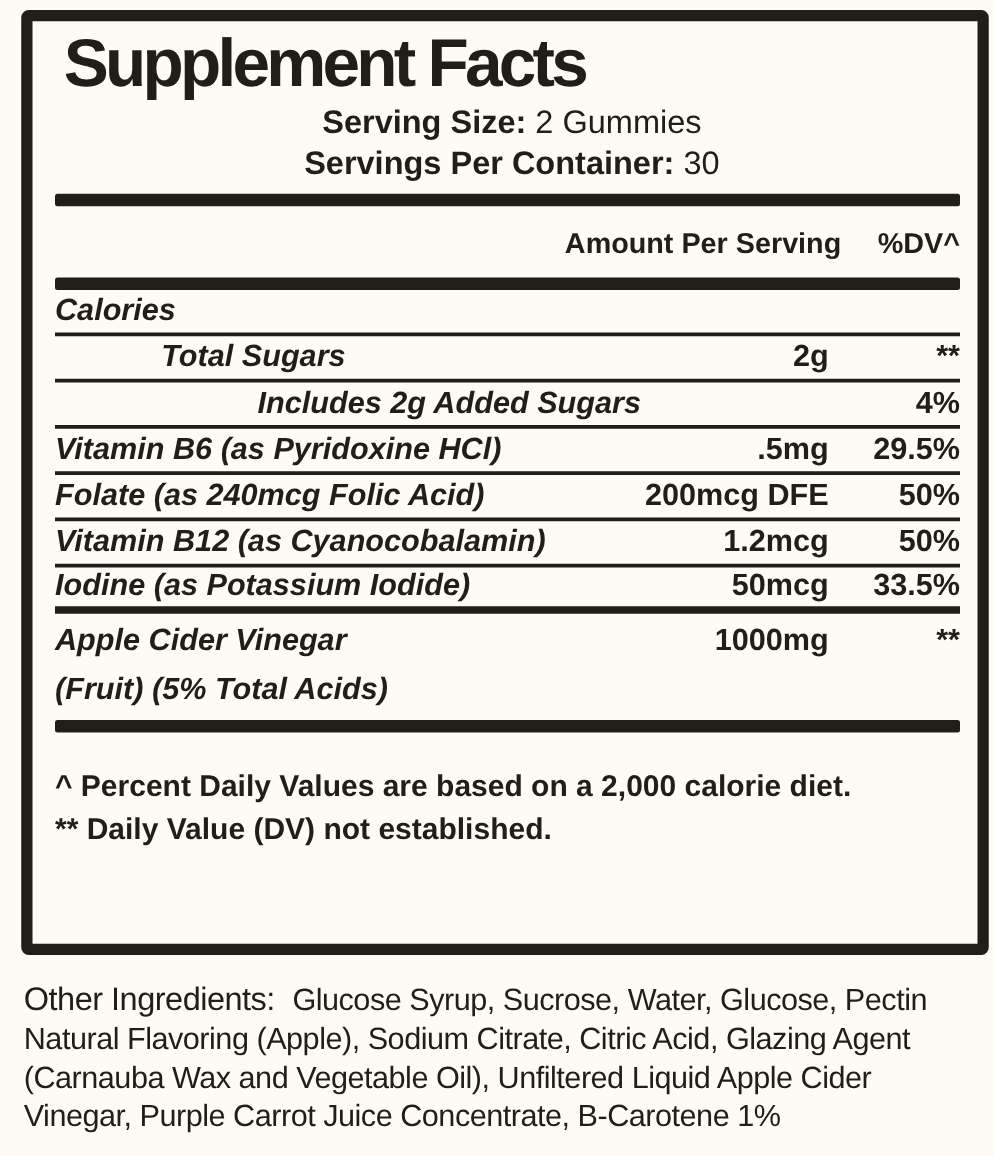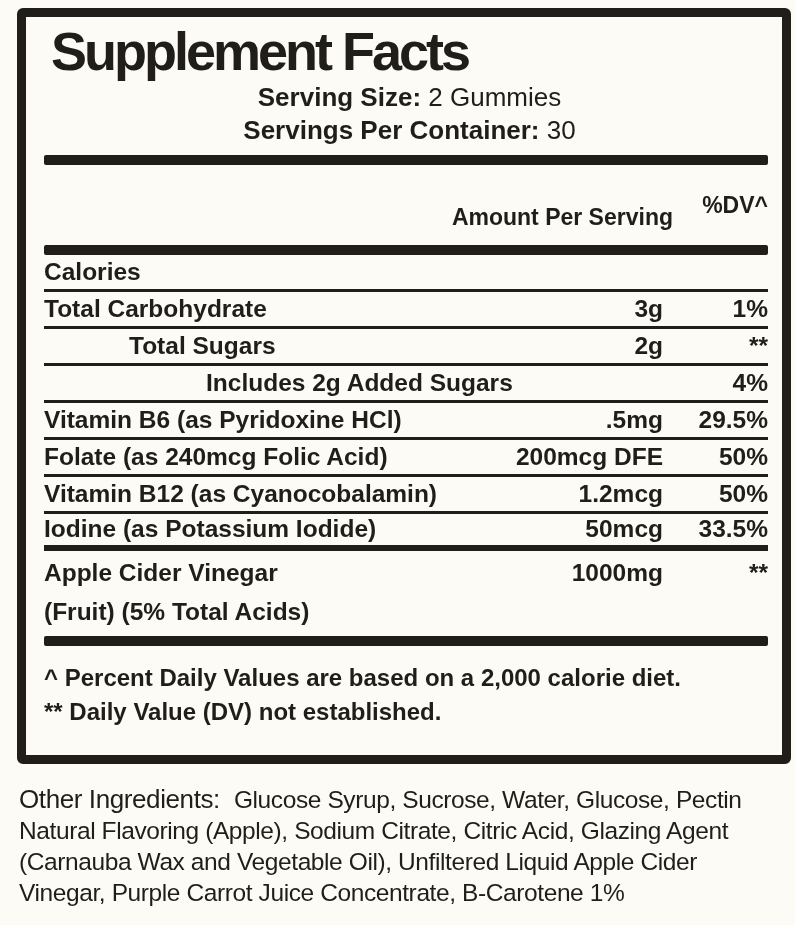--- a/index.html
+++ b/index.html
@@ -39,45 +39,45 @@
   .bold { font-weight: 700; }
   .bar { height: 10px; background: var(--ink); border-radius: 2px; }
   .bar-top { margin-top: 9px; }
   .head-row {
     display: flex;
     align-items: center;
     padding: 16px 0 14px;
     font-size: 23px;
     font-weight: 700;
   }
-  .col-amount { flex: 1; text-align: right; position: relative; right: -10px; white-space: nowrap; margin-top: 23px; }
+  .col-amount { flex: 1; text-align: right; position: relative; right: -10px; white-space: nowrap; }
   .col-dv { width: 105px; text-align: right; white-space: nowrap; }
   .row {
     display: flex;
     align-items: center;
     min-height: 37px;
     border-bottom: 3px solid var(--ink);
     font-size: 24.5px;
     font-weight: 700;
   }
-  .row .name { flex: 1; white-space: nowrap; min-width: 0; }
+  .row .name { flex: 1; white-space: nowrap; min-width: 0; font-style: italic; }
   .row .amt { width: 200px; text-align: right; white-space: nowrap; }
   .row .dv { width: 105px; text-align: right; white-space: nowrap; }
   .ind1 { padding-left: 85px; }
   .ind2 { padding-left: 162px; }
   .mid { border-bottom-width: 6px; }
   .row-acv { border-bottom: none; align-items: flex-start; padding: 7px 0 9px; }
   .row-acv .nm1, .row-acv .nm2 { display: block; line-height: 30px; }
   .row-acv .nm2 { margin-top: 9px; }
   .row-acv .amt, .row-acv .dv { line-height: 30px; }
   .fn {
     font-size: 24px;
     font-weight: 700;
     line-height: 31px;
-    margin-top: 16px;
+    margin-top: 28px;
     white-space: nowrap;
   }
   .fn + .fn { margin-top: 3px; }
   .ingredients {
     position: absolute;
     left: 19px; top: 784px;
     width: 768px;
     font-size: 24.5px;
     letter-spacing: -0.4px;
     line-height: 31px;
@@ -107,25 +107,20 @@
     <span class="col-amount">Amount Per Serving</span>
     <span class="col-dv">%DV^</span>
   </div>
 
   <div class="bar"></div>
 
   <div>
     <div class="row">
       <span class="name">Calories</span>
       <span class="dv"></span>
-    </div>
-    <div class="row">
-      <span class="name">Total Carbohydrate</span>
-      <span class="amt">3g</span>
-      <span class="dv">1%</span>
     </div>
     <div class="row">
       <span class="name ind1">Total Sugars</span>
       <span class="amt">2g</span>
       <span class="dv">**</span>
     </div>
     <div class="row">
       <span class="name ind2">Includes 2g Added Sugars</span>
       <span class="amt"></span>
       <span class="dv">4%</span>

